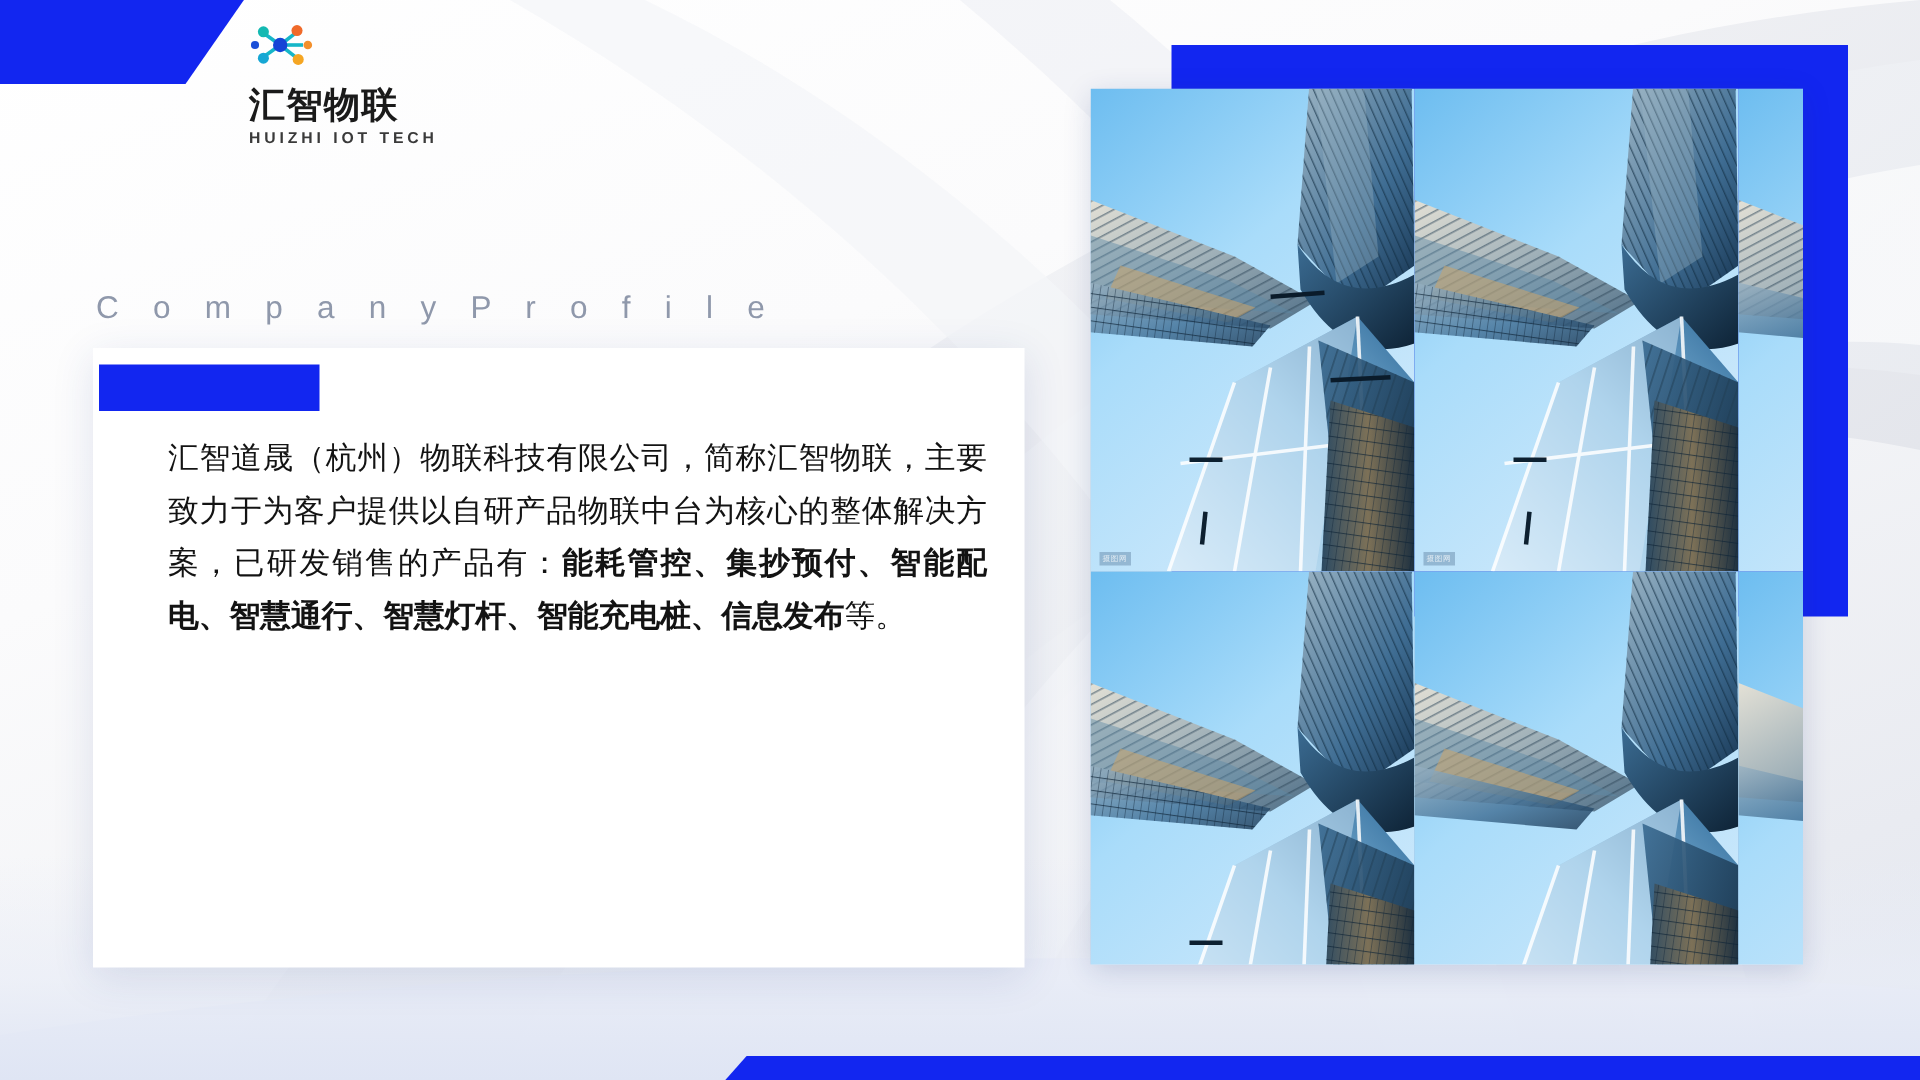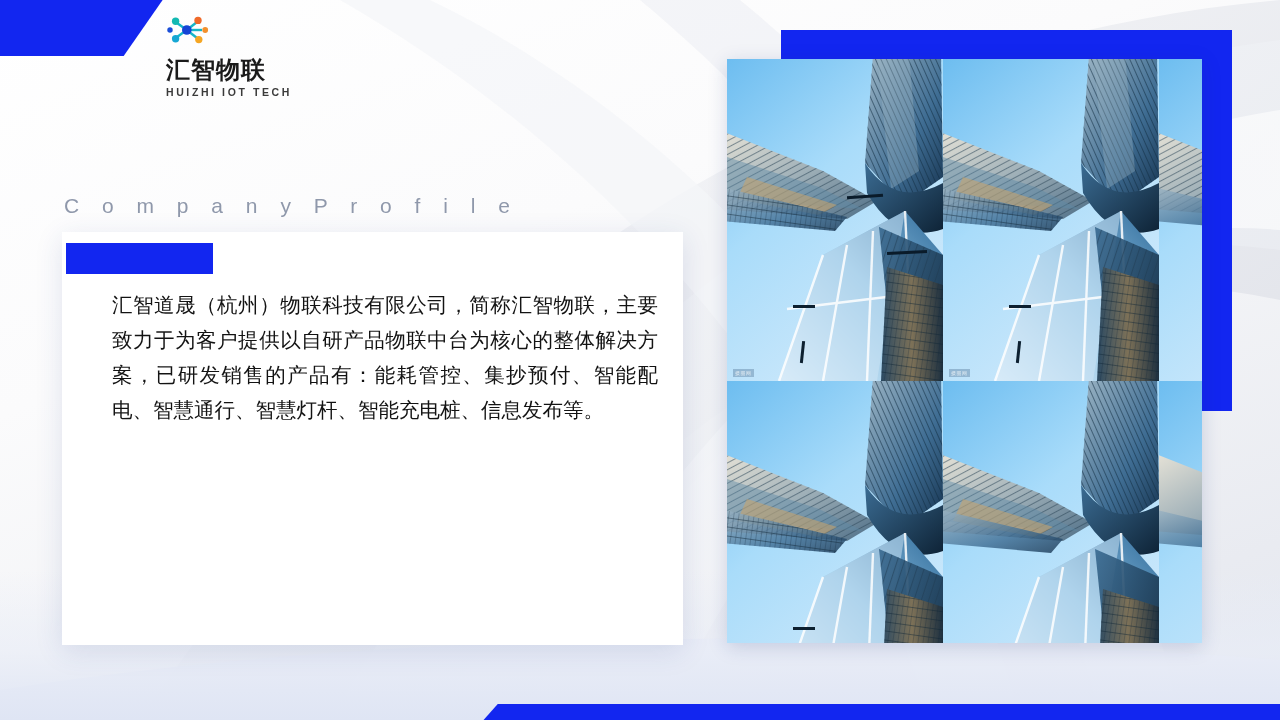--- a/index.html
+++ b/index.html
@@ -77,21 +77,21 @@
     position:absolute;left:66px;top:243px;width:147px;height:31px;
     background:#1226f0;
   }
   .card-body{
     position:absolute;left:112px;top:288px;width:546px;
     font-size:20.5px;line-height:35px;color:#131313;
     font-family:"DejaVu Sans","Liberation Sans",sans-serif;
     text-align:justify;
   }
   .card-body p{margin:0;}
-  .card-body .strong{font-weight:400;}
+  .card-body .strong{font-weight:700;}
 
   
   .photo-grid{
     position:absolute;left:727px;top:59px;width:475px;height:584px;
     display:grid;
     grid-template-columns:216px 216px 43px;
     grid-template-rows:322px 262px;
     overflow:hidden;
     box-shadow:0 4px 18px rgba(30,50,120,0.18);
   }

